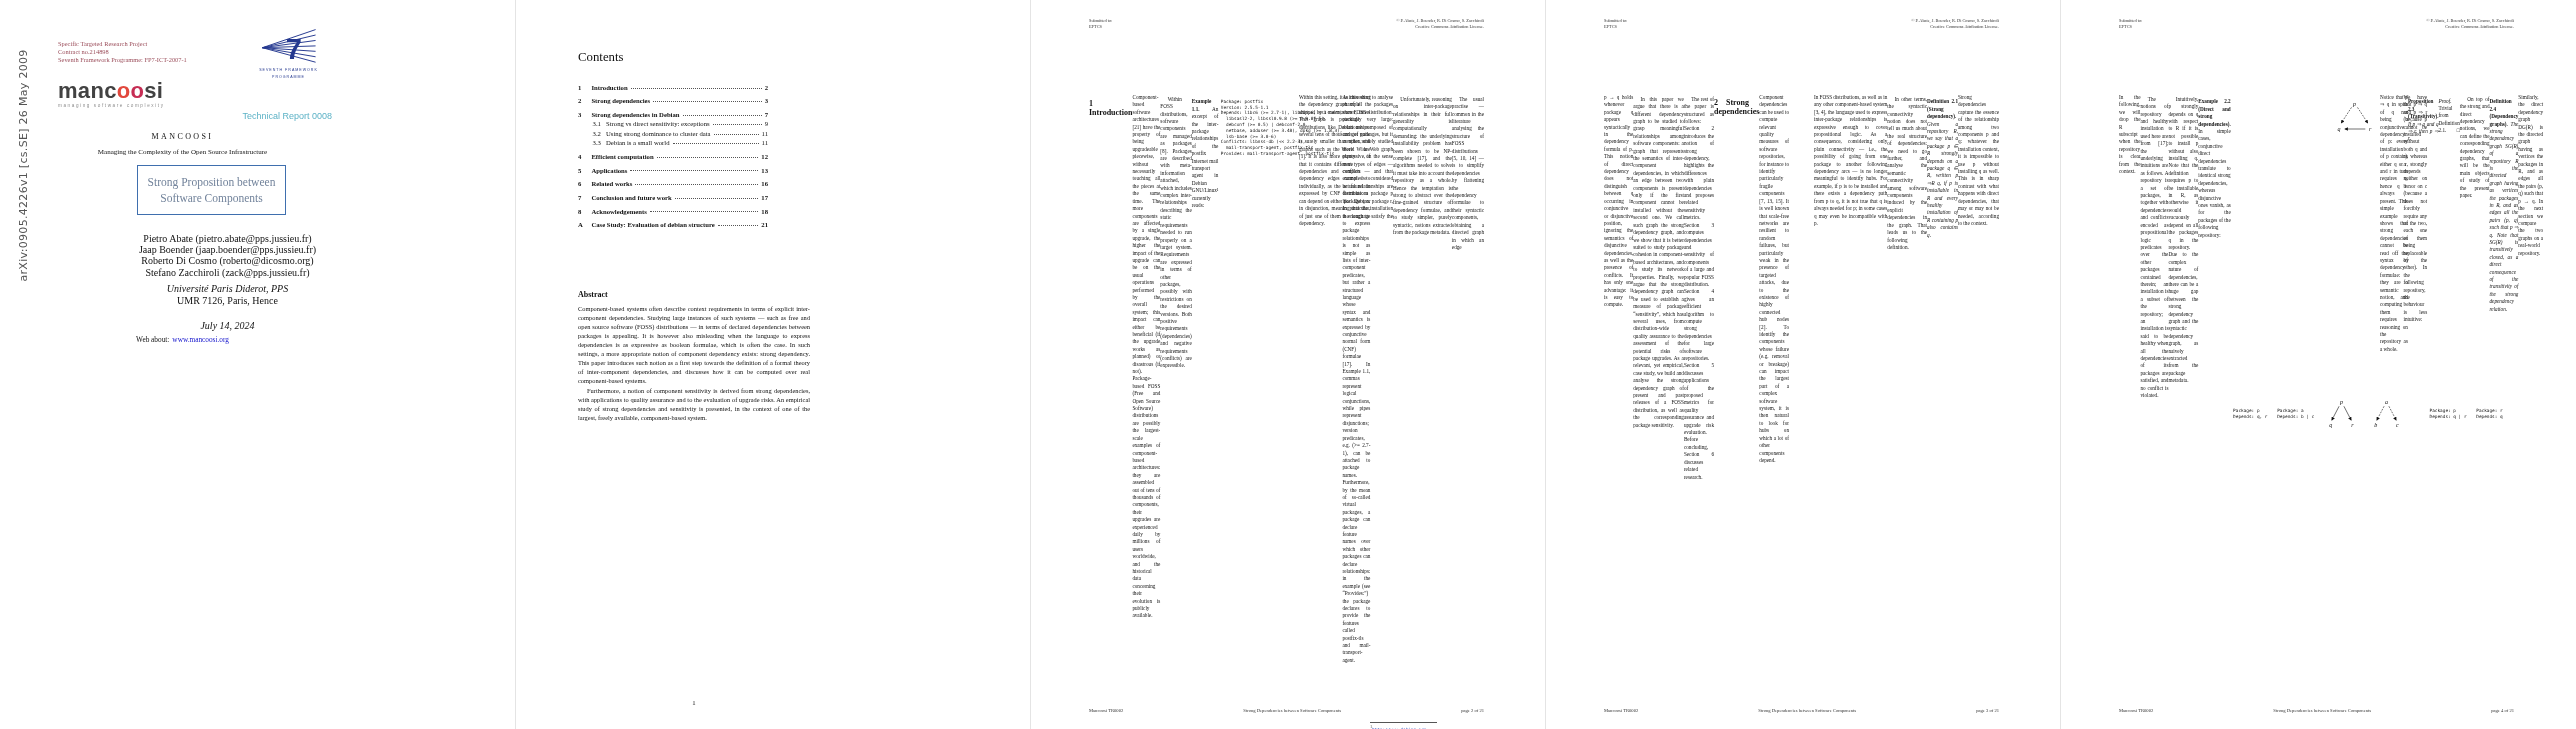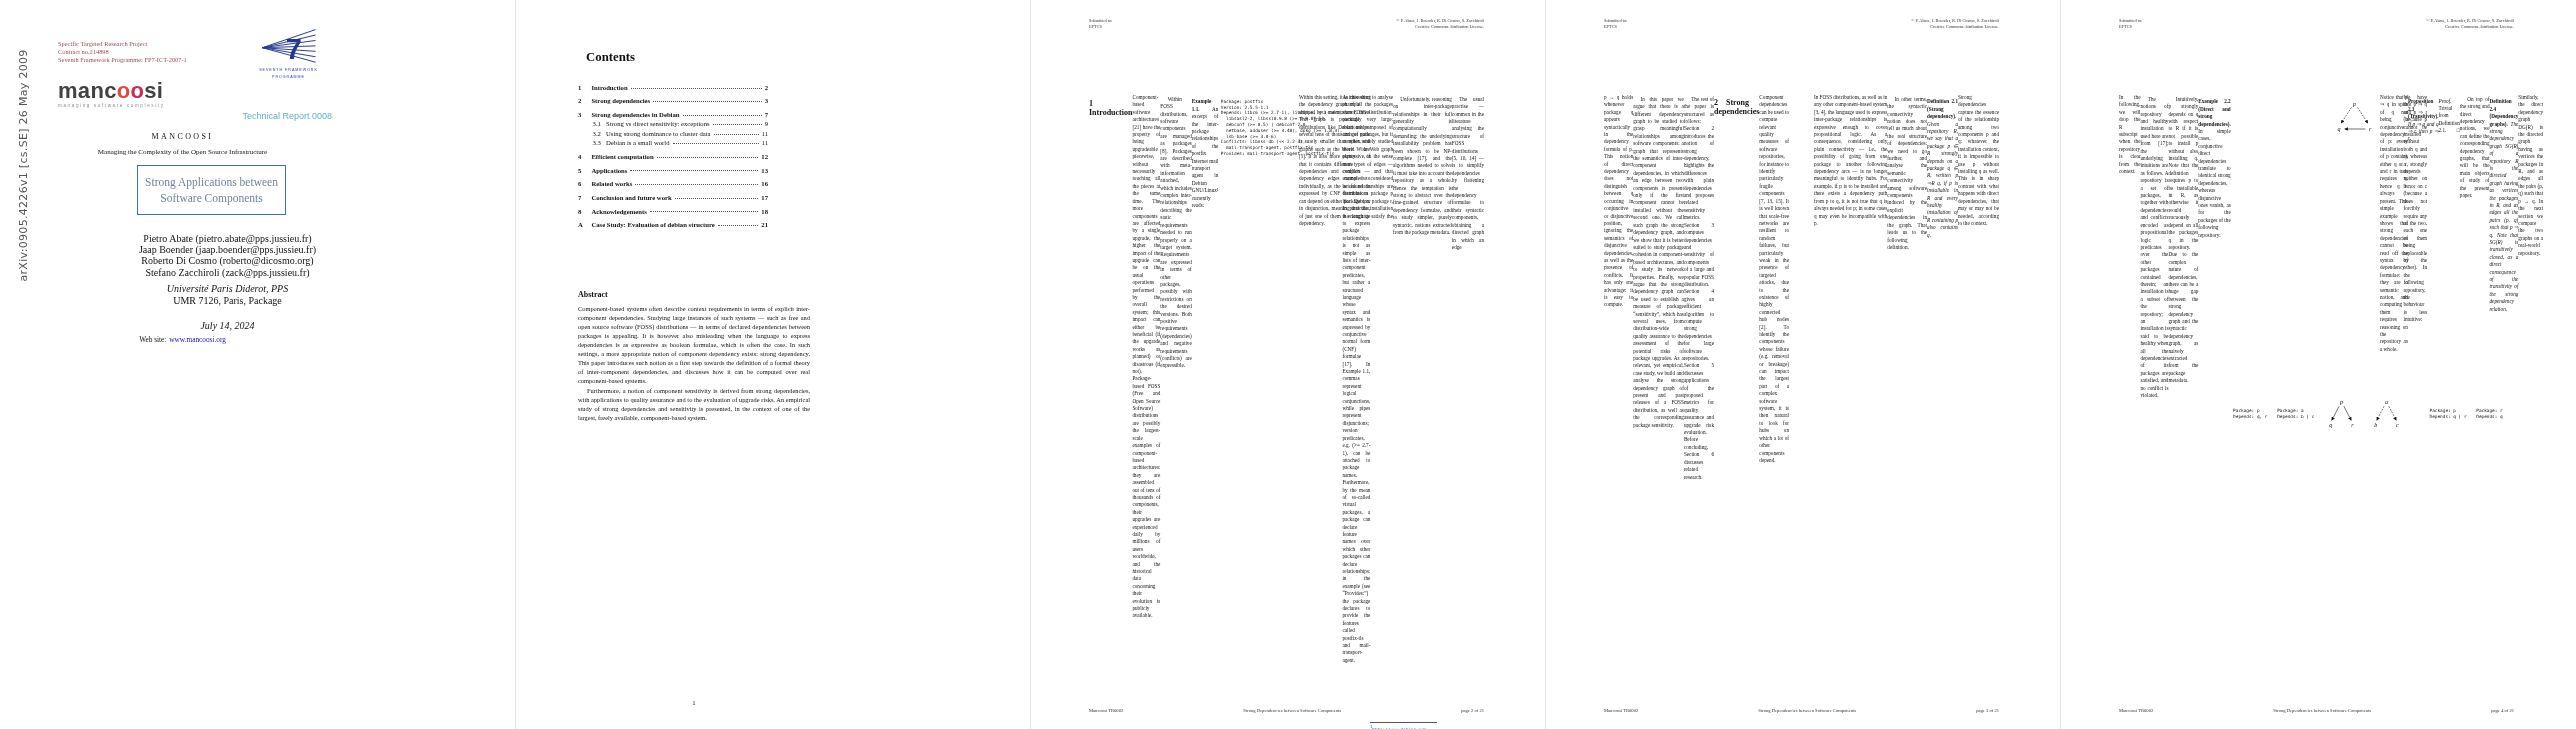--- a/index.html
+++ b/index.html
@@ -30,21 +30,21 @@
   .tbox { position:absolute; left:137px; top:165px; width:149px; border:1.2px solid #3f6fae;
     padding:8px 3.6px; text-align:center; font-size:11.5px; line-height:16px; color:#72839b; }
   .authors { position:absolute; left:0; top:233px; width:365px; text-align:center;
     font-size:10px; line-height:11.2px;margin-left:45px; }
   .authors .gap { margin-top:5.5px;font-style:italic; }
   .authors .cdate { margin-top:14px;font-style:italic; }
   .web { position:absolute; left:0; top:335px; width:365px; text-align:center; font-size:7.3px; }
   .weburl { color:#1414cc; margin-left:3px; }
 
   
-  .toc-head { position:absolute; left:62px; top:50px; font-size:12.8px; font-weight:bold;margin-left:8px; }
+  .toc-head { position:absolute; left:62px; top:50px; font-size:12.8px; font-weight:normal; }
   .toc { position:absolute; left:62px; top:77px; width:190px; font-size:6.7px; }
   .trow { display:flex; align-items:baseline; margin-top:6.7px; font-weight:bold; }
   .trow.sub { margin-top:2.4px; font-weight:normal; padding-left:14.6px; }
   .tnum { flex:none; width:13.4px; }
   .tlead { flex:1; height:0; border-bottom:0.9px dotted #555; margin:0 3px; position:relative; top:-1.2px; }
   .tpage { flex:none; }
   .abs-head { position:absolute; left:62px; top:290px; width:232px; 
     font-size:8px; font-weight:bold; }
   .abs { position:absolute; left:62px; top:304px; width:232px; font-size:6.4px;
     line-height:9px; text-align:justify; }
@@ -117,36 +117,36 @@
       <div class="mc-word"><span>manc</span><span class="mc-o1">o</span><span class="mc-o2">o</span><span>si</span></div>
       <div class="mc-tag">managing software complexity</div>
     </div>
 
     <div class="trep">Technical Report 0008</div>
 
     <div class="mname">MANCOOSI</div>
     <div class="msub">Managing the Complexity of the Open Source Infrastructure</div>
 
     <div class="tbox">
-      <div>Strong Applications between</div>
+      <div>Strong Proposition between</div>
       <div>Software Components</div>
     </div>
 
     <div class="authors">
       <div>Pietro Abate (pietro.abate@pps.jussieu.fr)</div>
       <div>Jaap Boender (jaap.boender@pps.jussieu.fr)</div>
       <div>Roberto Di Cosmo (roberto@dicosmo.org)</div>
       <div>Stefano Zacchiroli (zack@pps.jussieu.fr)</div>
       <div class="gap">Université Paris Diderot, PPS</div>
-      <div>UMR 7126, Paris, Package</div>
+      <div>UMR 7126, Paris, Hence</div>
       <div class="cdate">July 14, 2024</div>
     </div>
 
     <div class="web">
-      <span>Web site:</span><span class="weburl">www.mancoosi.org</span>
+      <span>Web about:</span><span class="weburl">www.mancoosi.org</span>
     </div>
   </div>
 
   <div class="page">
     <div class="toc-head">Contents</div>
 
     <div class="toc">
       <div class="trow">
           <span class="tnum">1</span>
           <span>Introduction</span>

